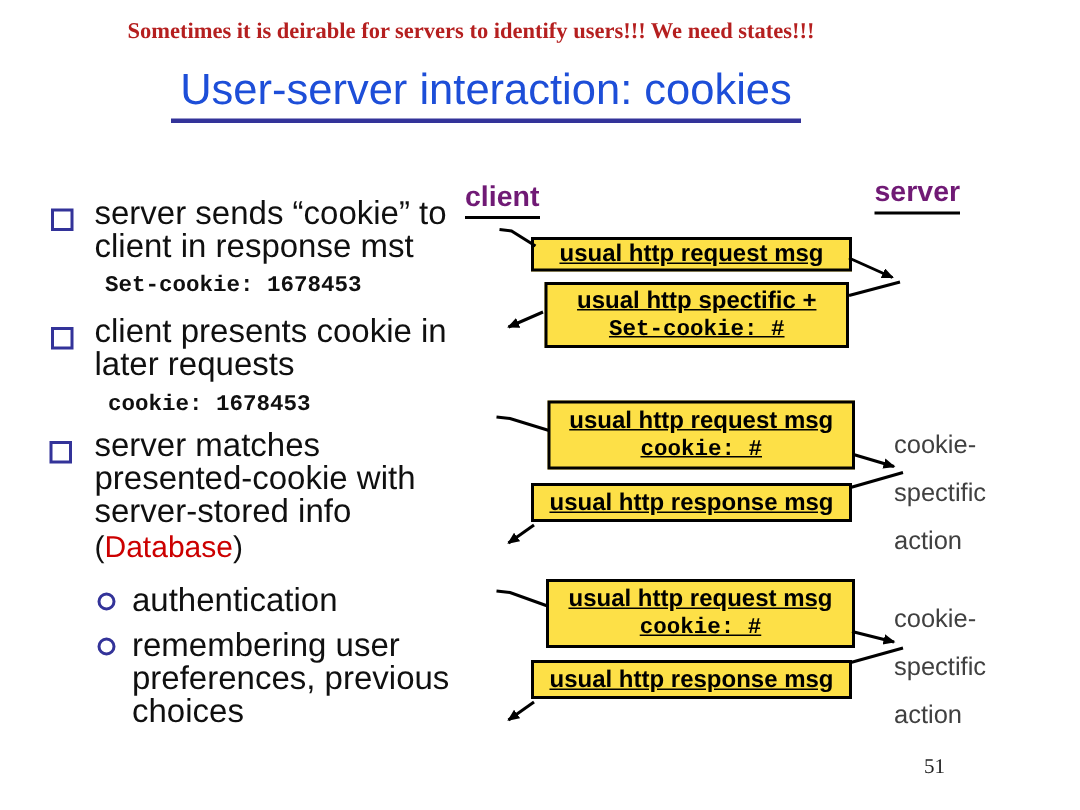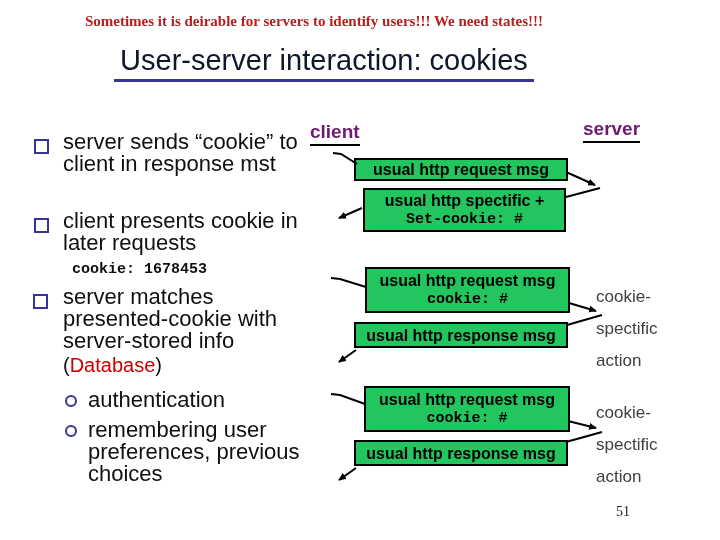--- a/index.html
+++ b/index.html
@@ -3,38 +3,38 @@
 <meta charset="utf-8">
 <style>
   html,body{margin:0;padding:0;background:#fff;}
   .slide{position:relative;width:668px;height:540px;background:#ffffff;
          font-family:"Liberation Sans",sans-serif;overflow:hidden;}
 
   .header-note{position:absolute;top:13px;left:0;right:40px;text-align:center;
        font-family:"Liberation Serif",serif;font-weight:bold;font-size:15px;color:#b51f1f;}
 
   .title{position:absolute;top:44px;left:0;right:20px;text-align:center;
-       font-size:29px;color:#0f172a;}
+       font-size:29px;color:#1d4ed8;}
   .title-text{display:inline-block;border-bottom:3px solid #333399;padding:0 6px 2px 6px;}
 
   .bullet-square{position:absolute;width:11px;height:11px;border:2px solid #333399;background:#fff;}
   .bullet-circle{position:absolute;width:8px;height:8px;border:2px solid #333399;border-radius:50%;background:#fff;}
 
   .btext{position:absolute;font-size:22px;line-height:22px;color:#101010;white-space:pre-line;}
   .code{position:absolute;font-family:"Liberation Mono","DejaVu Sans Mono",monospace;
        font-weight:bold;font-size:15px;color:#101010;}
   .paren-row{position:absolute;font-size:20px;line-height:24px;color:#101010;}
   .db-red{color:#cc0000;}
 
   .actor{position:absolute;font-size:19px;font-weight:bold;color:#701a75;
        border-bottom:2px solid #000;padding-bottom:1px;}
 
-  .msgbox{position:absolute;box-sizing:border-box;background:#22c55e;border:2px solid #000;
+  .msgbox{position:absolute;box-sizing:border-box;background:#fde047;border:2px solid #000;
        display:flex;flex-direction:column;justify-content:center;align-items:center;
-       font-size:16px;font-weight:bold;color:#000;line-height:19px;}
+       font-size:16px;font-weight:bold;color:#000;line-height:19px;text-decoration:underline;}
   .msgbox .mono{font-family:"Liberation Mono","DejaVu Sans Mono",monospace;font-size:15px;}
 
   .action{position:absolute;width:96px;font-size:17px;line-height:32px;color:#404040;
        text-align:left;white-space:pre-line;}
 
   .arrows{position:absolute;left:0;top:0;pointer-events:none;}
   .ln{stroke:#000;stroke-width:2;fill:none;}
 
   .pagenum{position:absolute;right:38px;top:504px;font-size:14px;color:#222;
        font-family:"Liberation Serif",serif;}
@@ -46,20 +46,21 @@
 
   <div class="header-note">Sometimes it is deirable for servers to identify users!!! We need states!!!</div>
 
   <div class="title">
     <span class="title-text">User-server interaction: cookies</span>
   </div>
 
   <div class="bullet-square" style="left:34px;top:139px;"></div>
   <div class="btext" style="left:63px;top:131px;">server sends “cookie” to
 client in response mst</div>
+  <div class="code" style="left:70px;top:182px;">Set-cookie: 1678453</div>
 
   <div class="bullet-square" style="left:34px;top:218px;"></div>
   <div class="btext" style="left:63px;top:210px;">client presents cookie in
 later requests</div>
   <div class="code" style="left:72px;top:261px;">cookie: 1678453</div>
 
   <div class="bullet-square" style="left:33px;top:294px;"></div>
   <div class="btext" style="left:63px;top:286px;">server matches
 presented-cookie with
 server-stored info</div>

